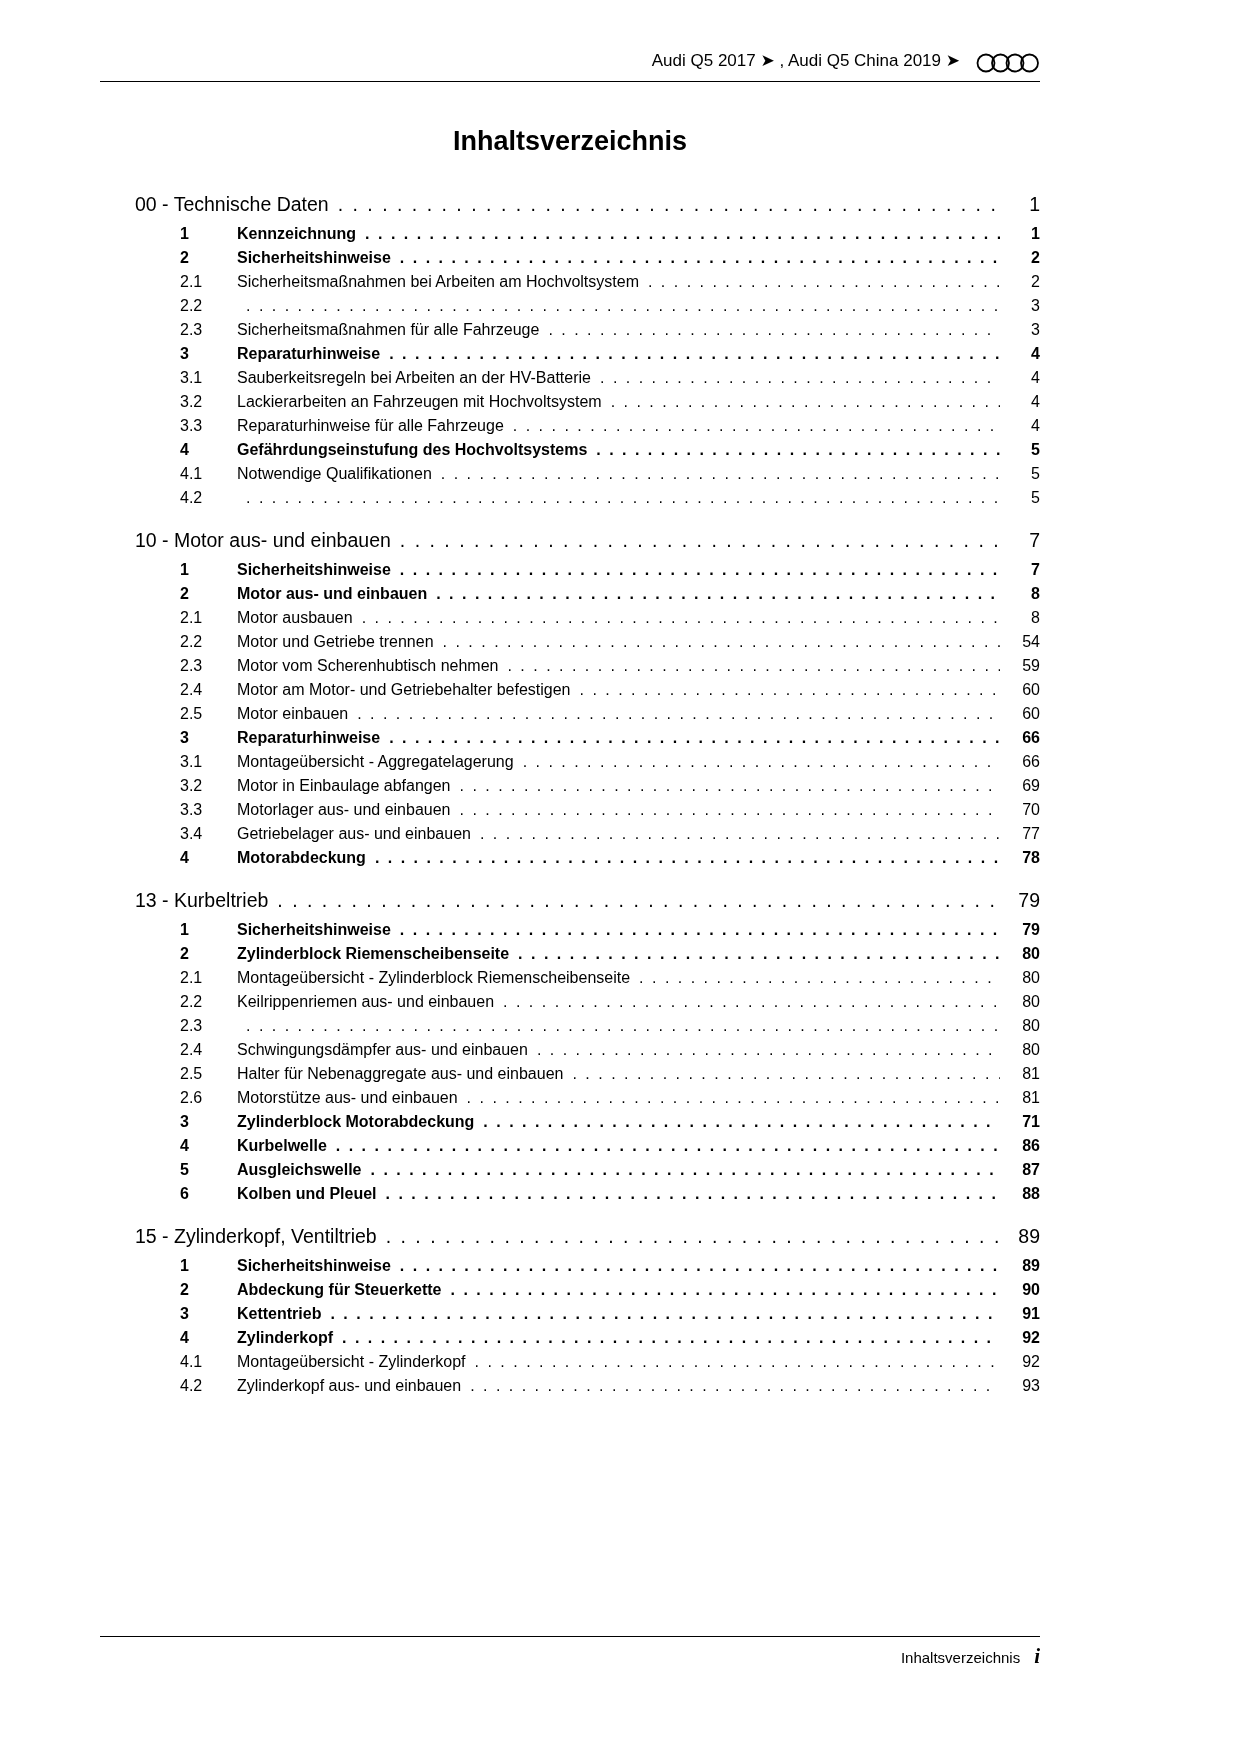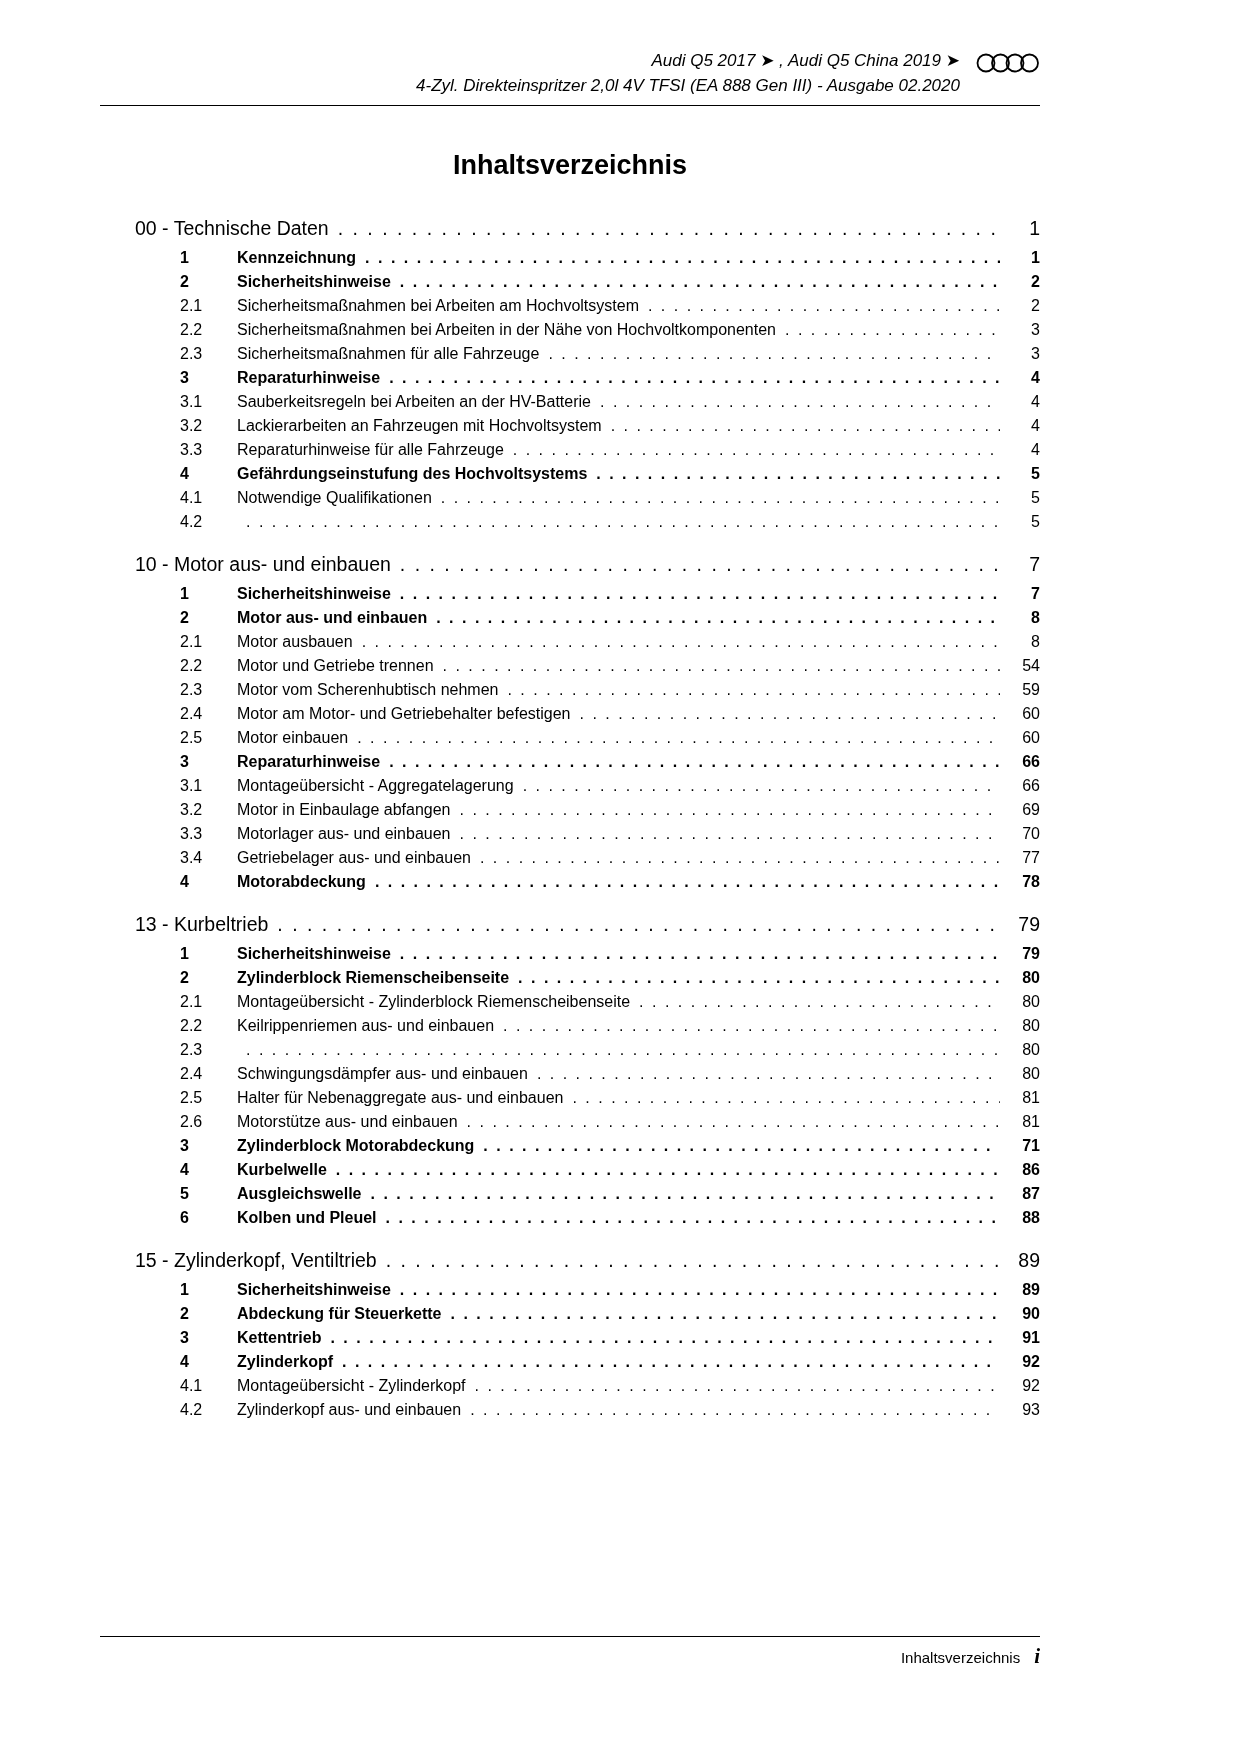--- a/index.html
+++ b/index.html
@@ -18,21 +18,20 @@
     left: 100px;
     top: 48px;
     width: 940px;
   }
   .header {
     display: flex;
     align-items: flex-start;
     justify-content: flex-end;
     font-size: 17px;
     line-height: 25px;
-    font-style: italic;
   }
   .header-text { text-align: right; padding-right: 16px; }
   .rings { margin-top: 4px; flex: 0 0 auto; }
   .header-rule {
     border: none;
     border-top: 1.5px solid #000;
     margin: 7px 0 0 0;
   }
   .doc-title {
     text-align: center;
@@ -91,21 +90,20 @@
   }
 </style>
 </head>
 <body>
 
 <div class="content">
 
   <div class="header">
     <div class="header-text">
       <div>Audi Q5 2017 ➤ , Audi Q5 China 2019 ➤</div>
-      <div>4-Zyl. Direkteinspritzer 2,0l 4V TFSI (EA 888 Gen III) - Ausgabe 02.2020</div>
     </div>
     <svg class="rings" width="64" height="22" viewBox="0 0 64 22" aria-hidden="true">
       <circle cx="10" cy="11" r="8.5" fill="none" stroke="#000" stroke-width="1.8"></circle>
       <circle cx="24.5" cy="11" r="8.5" fill="none" stroke="#000" stroke-width="1.8"></circle>
       <circle cx="39" cy="11" r="8.5" fill="none" stroke="#000" stroke-width="1.8"></circle>
       <circle cx="53.5" cy="11" r="8.5" fill="none" stroke="#000" stroke-width="1.8"></circle>
     </svg>
   </div>
 
   <hr class="header-rule">
@@ -131,21 +129,20 @@
         <span class="page-num">2</span>
       </div>
       <div class="row entry">
         <span class="num">2.1</span>
         <span class="label">Sicherheitsmaßnahmen bei Arbeiten am Hochvoltsystem</span>
         <span class="leader">. . . . . . . . . . . . . . . . . . . . . . . . . . . . . . . . . . . . . . . . . . . . . . . . . . . . . . . . . . . . . . . . . . . . . . . . . . . . . . . . . . . . . . . . . . . . . . . . . . . . . . . . . . . . . . . . . . . . . . . . . . . . . . . . . . . . . . . . . . . . . . . . . . . . . . . . . . . . . . . . . . . . . . . . . . . . . . . . . . . . . . . . . . . . . . . . . . . . . . . .</span>
         <span class="page-num">2</span>
       </div>
       <div class="row entry">
         <span class="num">2.2</span>
-        <span class="label">Sicherheitsmaßnahmen bei Arbeiten in der Nähe von Hochvoltkomponenten</span>
         <span class="leader">. . . . . . . . . . . . . . . . . . . . . . . . . . . . . . . . . . . . . . . . . . . . . . . . . . . . . . . . . . . . . . . . . . . . . . . . . . . . . . . . . . . . . . . . . . . . . . . . . . . . . . . . . . . . . . . . . . . . . . . . . . . . . . . . . . . . . . . . . . . . . . . . . . . . . . . . . . . . . . . . . . . . . . . . . . . . . . . . . . . . . . . . . . . . . . . . . . . . . . . .</span>
         <span class="page-num">3</span>
       </div>
       <div class="row entry">
         <span class="num">2.3</span>
         <span class="label">Sicherheitsmaßnahmen für alle Fahrzeuge</span>
         <span class="leader">. . . . . . . . . . . . . . . . . . . . . . . . . . . . . . . . . . . . . . . . . . . . . . . . . . . . . . . . . . . . . . . . . . . . . . . . . . . . . . . . . . . . . . . . . . . . . . . . . . . . . . . . . . . . . . . . . . . . . . . . . . . . . . . . . . . . . . . . . . . . . . . . . . . . . . . . . . . . . . . . . . . . . . . . . . . . . . . . . . . . . . . . . . . . . . . . . . . . . . . .</span>
         <span class="page-num">3</span>
       </div>
       <div class="row entry bold">

